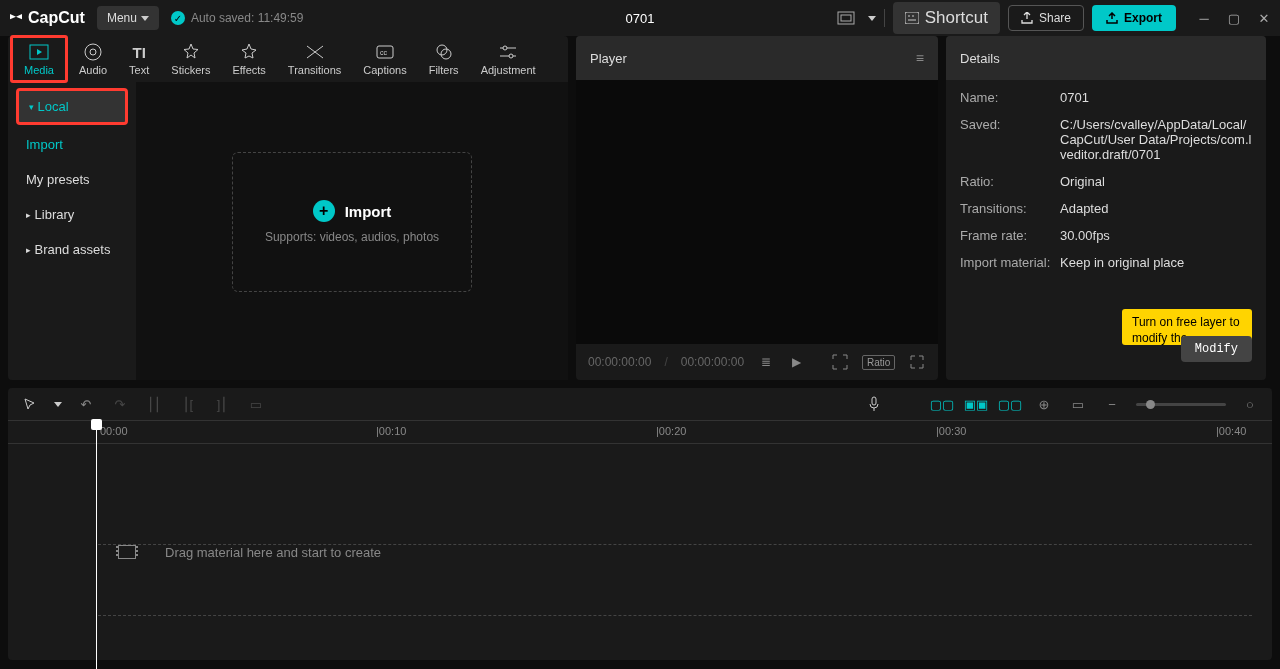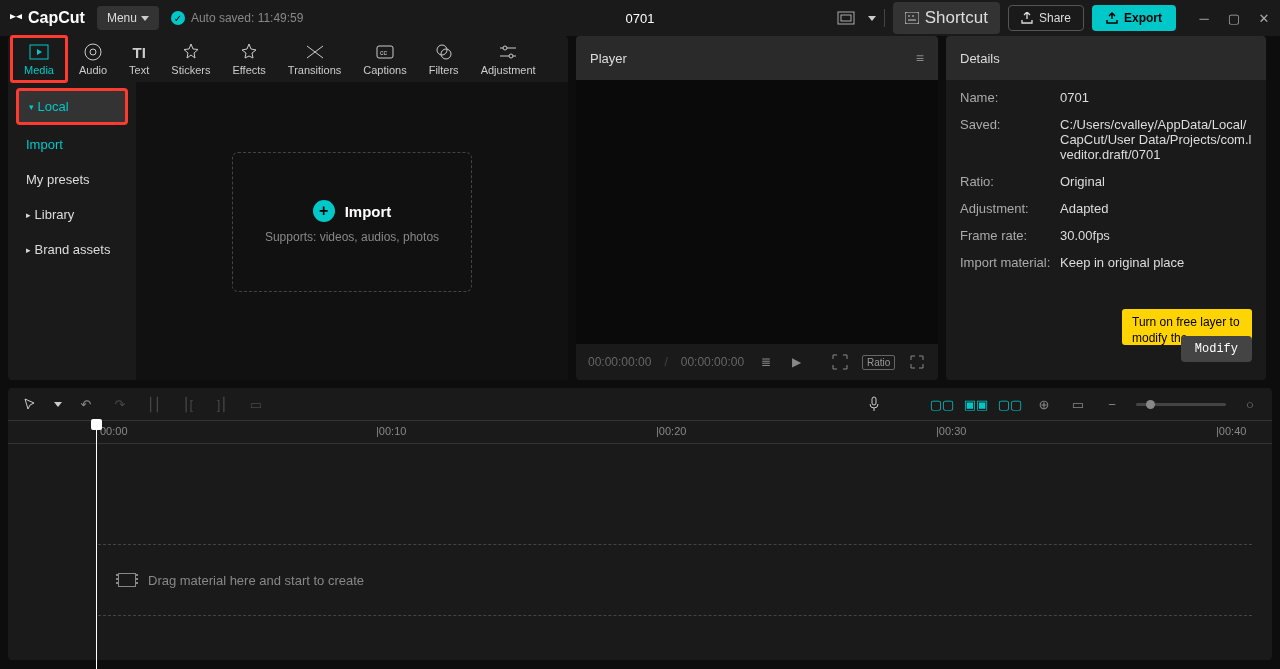--- a/index.html
+++ b/index.html
@@ -71,21 +71,21 @@
 .tl-spacer { flex: 1; }
 .tl-icon { width: 20px; height: 20px; display: flex; align-items: center; justify-content: center; }
 .tl-icon.on { color: #00c8c8; }
 .zoom-slider { width: 90px; height: 3px; background: #444; border-radius: 2px; position: relative; }
 .zoom-handle { position: absolute; left: 10px; top: -3px; width: 9px; height: 9px; background: #888; border-radius: 50%; }
 .ruler { height: 24px; border-top: 1px solid #333; border-bottom: 1px solid #333; position: relative; color: #888; font-size: 11px; }
 .ruler-mark { position: absolute; top: 4px; }
 .playhead { position: absolute; left: 88px; top: 0; width: 1px; height: 260px; background: #fff; z-index: 3; }
 .playhead::before { content: ""; position: absolute; top: -1px; left: -5px; width: 11px; height: 11px; background: #fff; border-radius: 2px; }
 .tl-body { flex: 1; position: relative; overflow: hidden; }
-.track-hint { position: absolute; left: 90px; right: 20px; top: 100px; height: 72px; border-top: 1px dashed #444; border-bottom: 1px dashed #444; display: flex; align-items: center; gap: 12px; color: #888; padding-left: 20px; }
+.track-hint { position: absolute; left: 90px; right: 20px; top: 100px; height: 72px; border-top: 1px dashed #444; border-bottom: 1px dashed #444; display: flex; gap: 29px; color: #888; padding-left: 20px; }
 .film-icon { width: 18px; height: 14px; border: 1px solid #888; display:inline-block; position:relative;}
 .film-icon::before, .film-icon::after { content:""; position:absolute; width:2px; height:100%; background:repeating-linear-gradient(#888 0 2px, transparent 2px 4px);}
 .film-icon::before{left:-3px;} .film-icon::after{right:-3px;}
 
 svg { display: block; }
 .chev-down { width:0;height:0;border-left:4px solid transparent;border-right:4px solid transparent;border-top:5px solid #ccc;}
 </style>
 </head>
 <body>
 
@@ -294,21 +294,21 @@
         </div>
       <div class="detail-row">
           <span class="detail-label">Saved:</span>
           <span class="detail-value">C:/Users/cvalley/AppData/Local/CapCut/User Data/Projects/com.lveditor.draft/0701</span>
         </div>
       <div class="detail-row">
           <span class="detail-label">Ratio:</span>
           <span class="detail-value">Original</span>
         </div>
       <div class="detail-row">
-          <span class="detail-label">Adjustment:</span>
+          <span class="detail-label">Transitions:</span>
           <span class="detail-value">Adapted</span>
         </div>
       <div class="detail-row">
           <span class="detail-label">Frame rate:</span>
           <span class="detail-value">30.00fps</span>
         </div>
       <div class="detail-row">
           <span class="detail-label">Import material:</span>
           <span class="detail-value">Keep in original place</span>
         </div>

